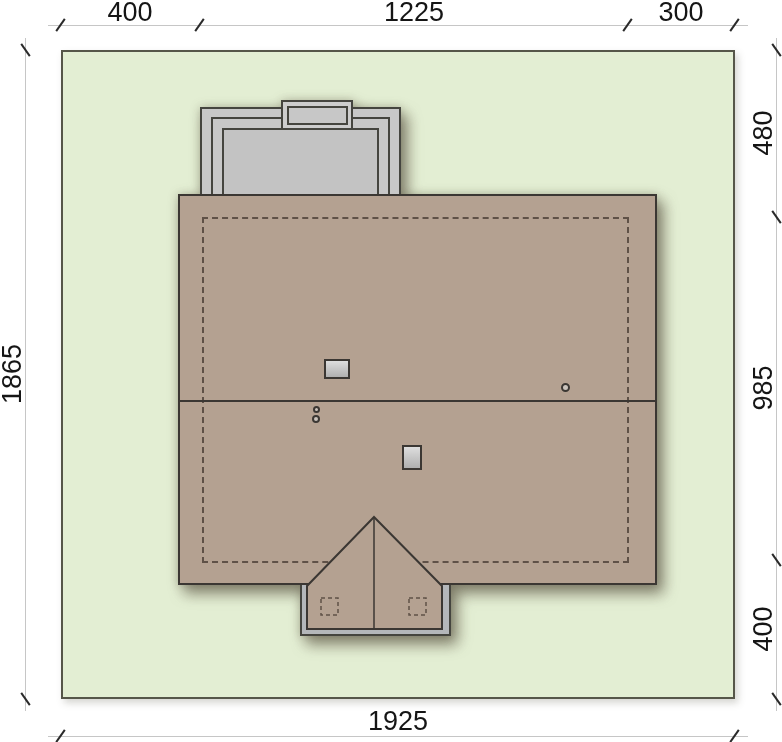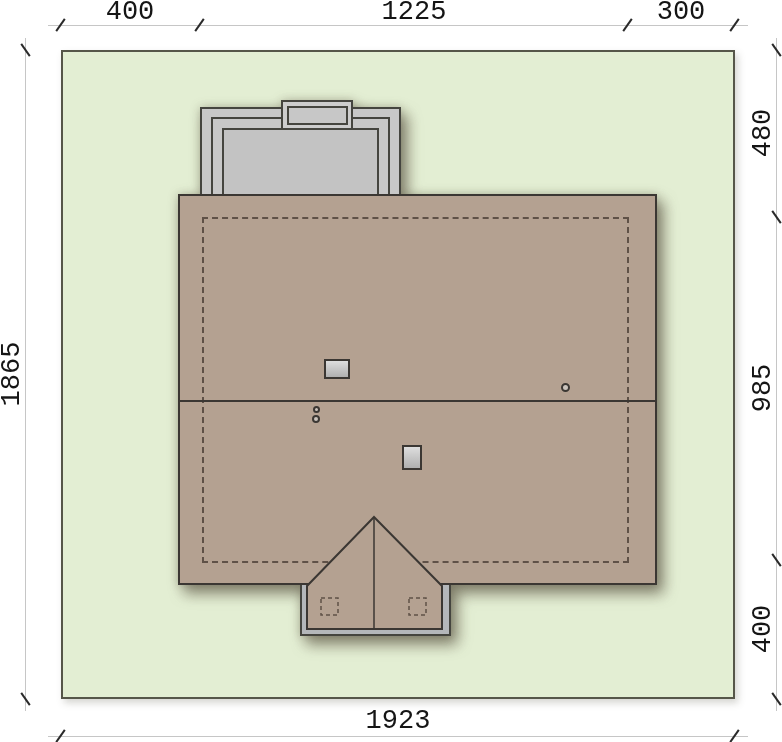--- a/index.html
+++ b/index.html
@@ -1,21 +1,21 @@
 <!DOCTYPE html>
 <html><head>
 <meta charset="utf-8">
 <style>
   * { box-sizing: border-box; margin: 0; padding: 0; }
   html,body { background:#ffffff; }
   .canvas {
     position: relative;
     width: 782px; height: 742px;
     background: #ffffff;
-    font-family: Liberation Mono, monospace;
+    font-family: Liberation Sans, sans-serif;
     overflow: hidden;
   }
   
   .plot {
     position: absolute; left: 61px; top: 50px;
     width: 674px; height: 649px;
     background: #e3eed3;
     border: 2px solid #565649;
     box-shadow: 3px 4px 7px rgba(90,90,75,0.25);
   }
@@ -125,21 +125,21 @@
 
   <div class="tick v" style="left:769px; top:49px;"></div>
   <div class="tick v" style="left:769px; top:216px;"></div>
   <div class="tick v" style="left:769px; top:559px;"></div>
   <div class="tick v" style="left:769px; top:698px;"></div>
 
   <span class="dim-label" style="left:60px;  top:-2px;">400</span>
   <span class="dim-label" style="left:344px; top:-2px;">1225</span>
   <span class="dim-label" style="left:611px; top:-2px;">300</span>
 
-  <span class="dim-label" style="left:328px; top:707px;">1923</span>
+  <span class="dim-label" style="left:328px; top:707px;">1925</span>
 
   <span class="dim-label v" style="left:-58px; top:360px;">1865</span>
 
   <span class="dim-label v" style="left:693px; top:119px;">480</span>
   <span class="dim-label v" style="left:693px; top:374px;">985</span>
   <span class="dim-label v" style="left:693px; top:615px;">400</span>
 
 </div>
 
 </body></html>

